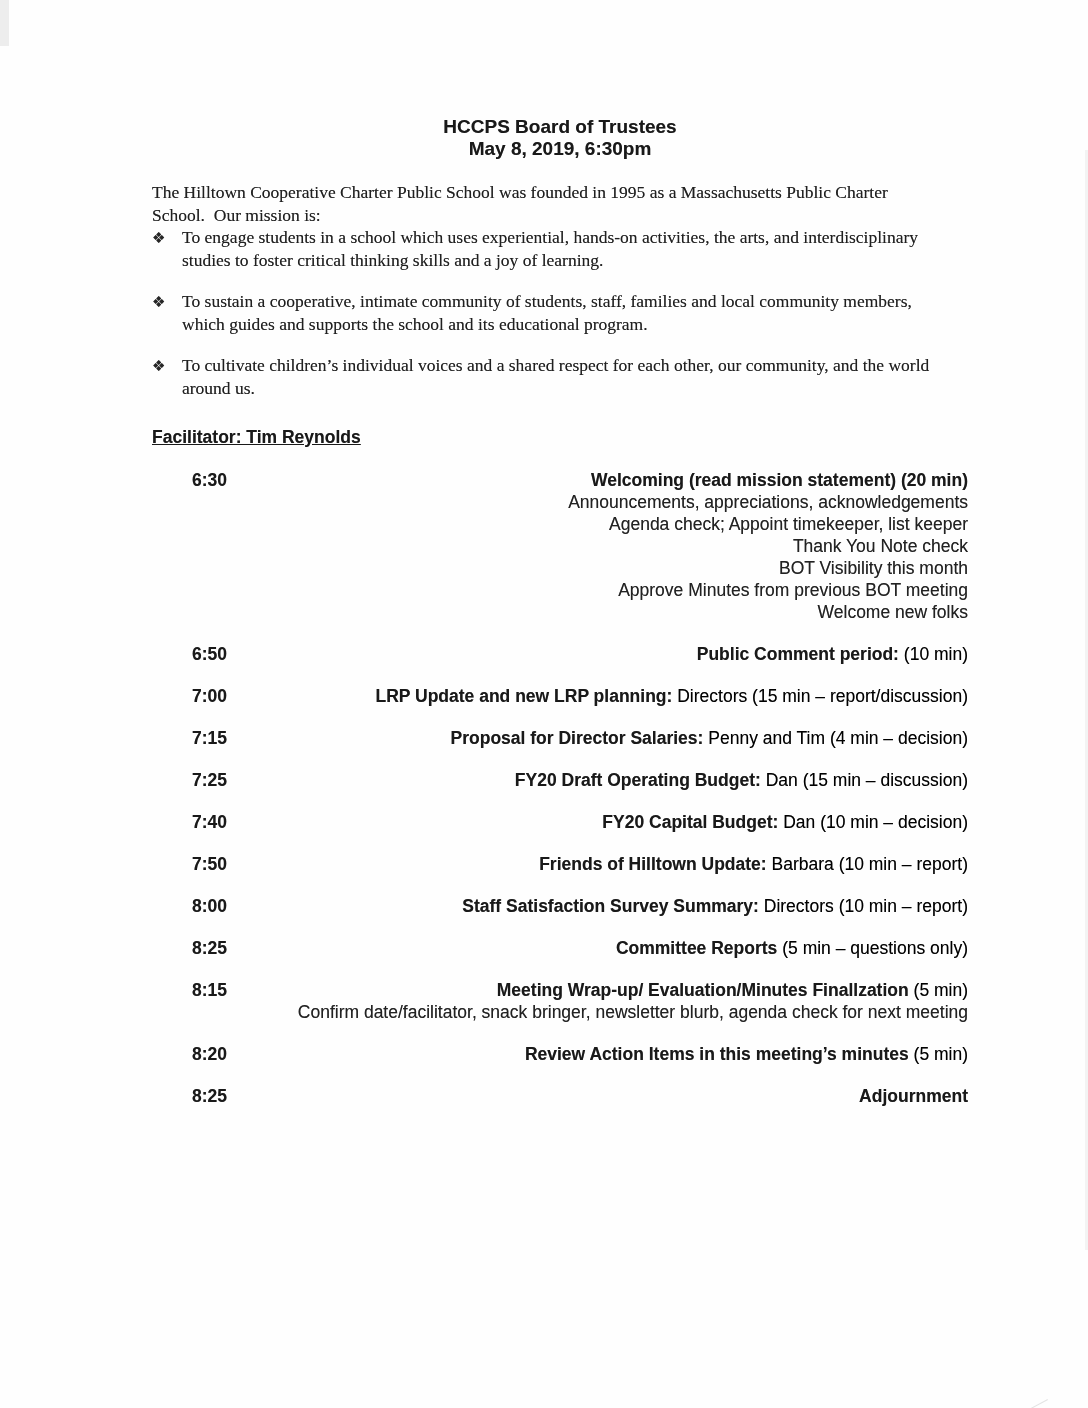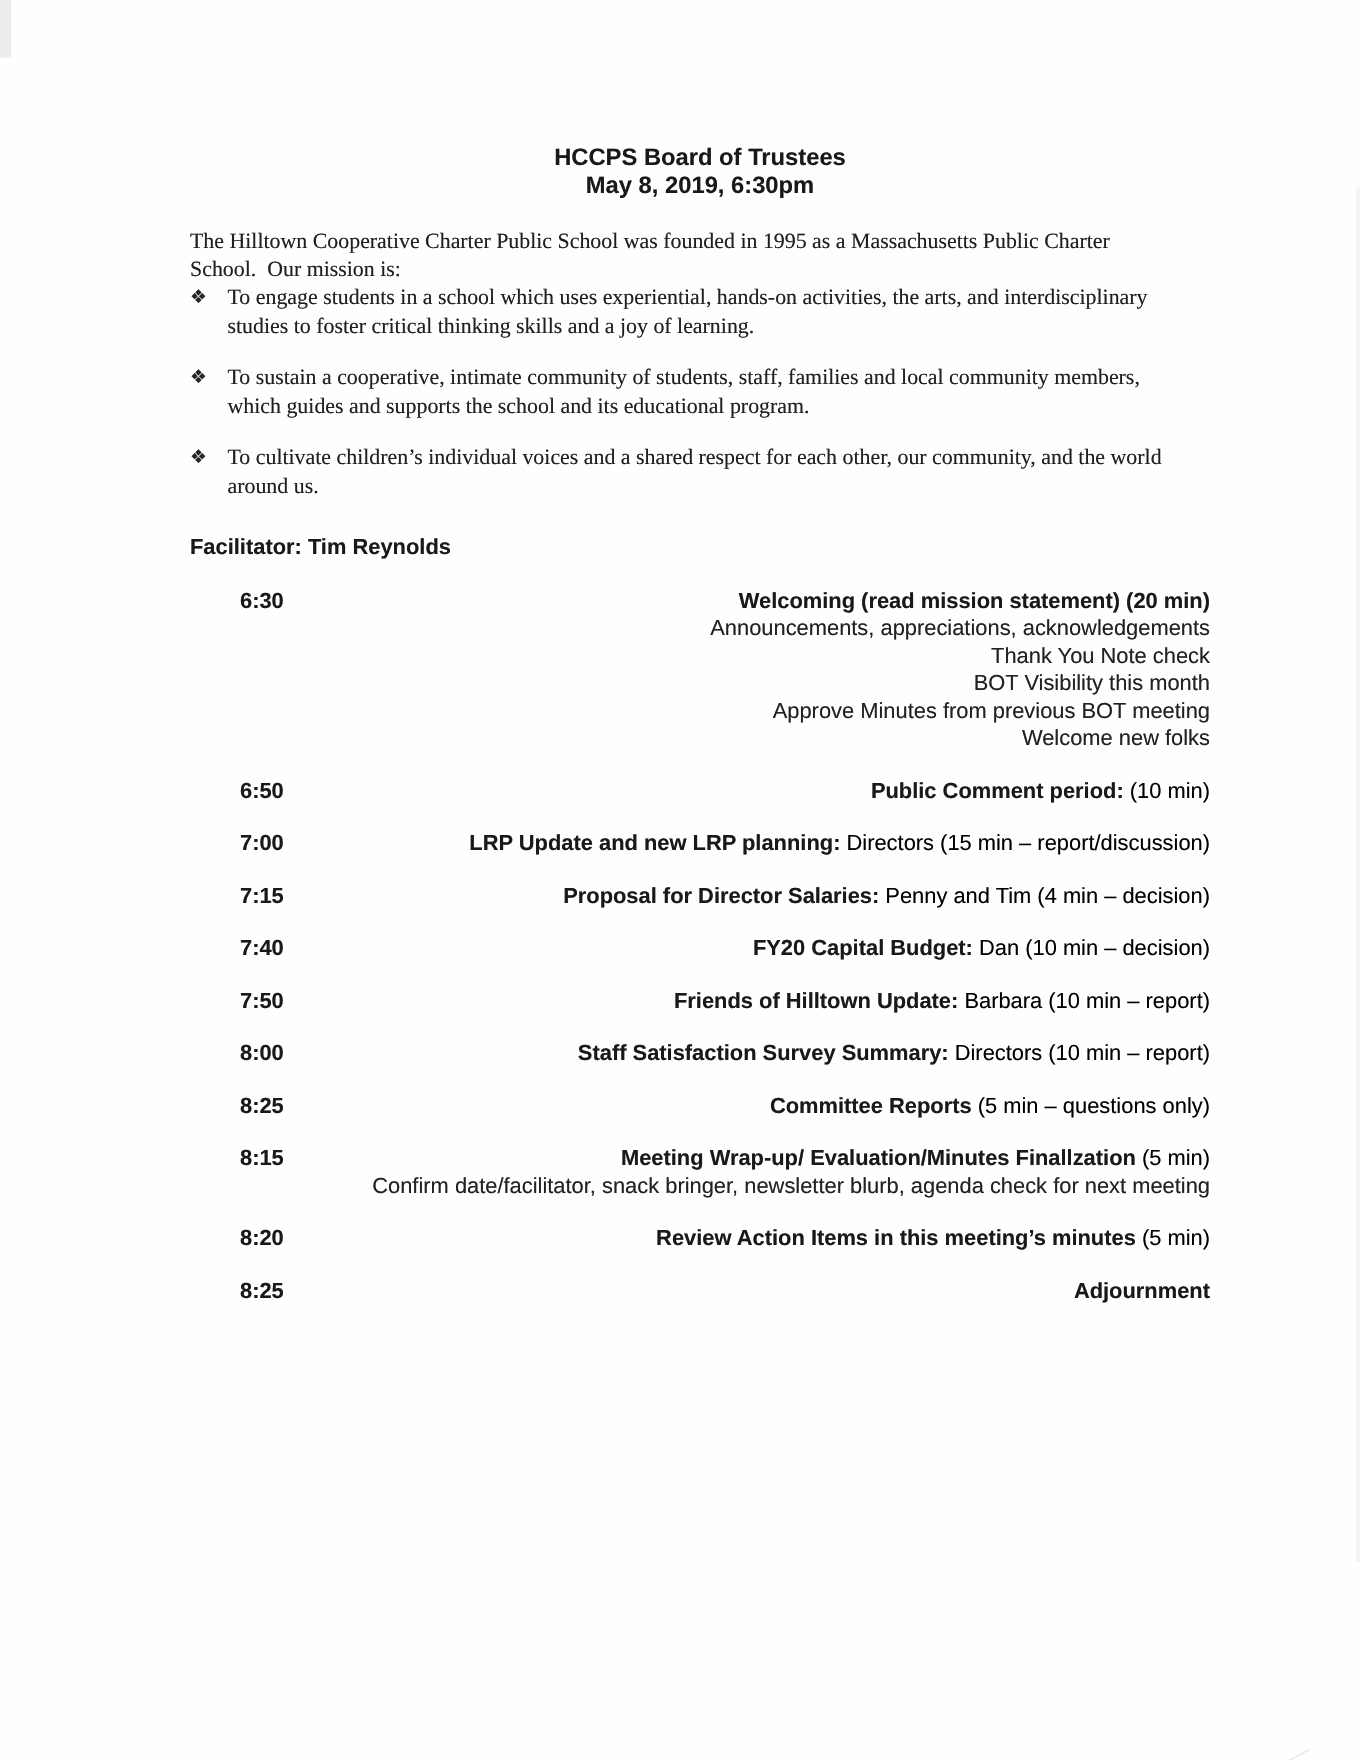--- a/index.html
+++ b/index.html
@@ -77,20 +77,21 @@
     color: #262626;
   }
   .bullet-text { width: 762px; }
 
   .facilitator {
     margin-top: 27px;
     font-family: "Liberation Sans", sans-serif;
     font-weight: bold;
     font-size: 17.5px;
     color: #191919;
+    text-decoration: underline;
   }
 
   .agenda {
     margin-top: 20px;
     font-family: "Liberation Sans", sans-serif;
     font-size: 17.5px;
     line-height: 22px;
     color: #222;
   }
   .agenda-item {
@@ -144,20 +145,21 @@
     <div class="facilitator">Facilitator: Tim Reynolds</div>
 
     <div class="agenda">
 
       <div class="agenda-item">
         <span class="agenda-time">6:30</span>
         <span class="agenda-body">
           <span class="agenda-title">Welcoming (read mission statement) (20 min)</span><span class="agenda-detail"></span>
           <span class="agenda-sub">
             <div>Announcements, appreciations, acknowledgements</div>
+            <div>Agenda check; Appoint timekeeper, list keeper</div>
             <div>Thank You Note check</div>
             <div>BOT Visibility this month</div>
             <div>Approve Minutes from previous BOT meeting</div>
             <div>Welcome new folks</div>
           </span>
         </span>
       </div>
 
       <div class="agenda-item">
         <span class="agenda-time">6:50</span>
@@ -167,20 +169,24 @@
       <div class="agenda-item">
         <span class="agenda-time">7:00</span>
         <span class="agenda-body"><span class="agenda-title">LRP Update and new LRP planning:</span><span class="agenda-detail"> Directors (15 min – report/discussion)</span></span>
       </div>
 
       <div class="agenda-item">
         <span class="agenda-time">7:15</span>
         <span class="agenda-body"><span class="agenda-title">Proposal for Director Salaries:</span><span class="agenda-detail"> Penny and Tim (4 min – decision)</span></span>
       </div>
 
+      <div class="agenda-item">
+        <span class="agenda-time">7:25</span>
+        <span class="agenda-body"><span class="agenda-title">FY20 Draft Operating Budget:</span><span class="agenda-detail"> Dan (15 min – discussion)</span></span>
+      </div>
 
       <div class="agenda-item">
         <span class="agenda-time">7:40</span>
         <span class="agenda-body"><span class="agenda-title">FY20 Capital Budget:</span><span class="agenda-detail"> Dan (10 min – decision)</span></span>
       </div>
 
       <div class="agenda-item">
         <span class="agenda-time">7:50</span>
         <span class="agenda-body"><span class="agenda-title">Friends of Hilltown Update:</span><span class="agenda-detail"> Barbara (10 min – report)</span></span>
       </div>

